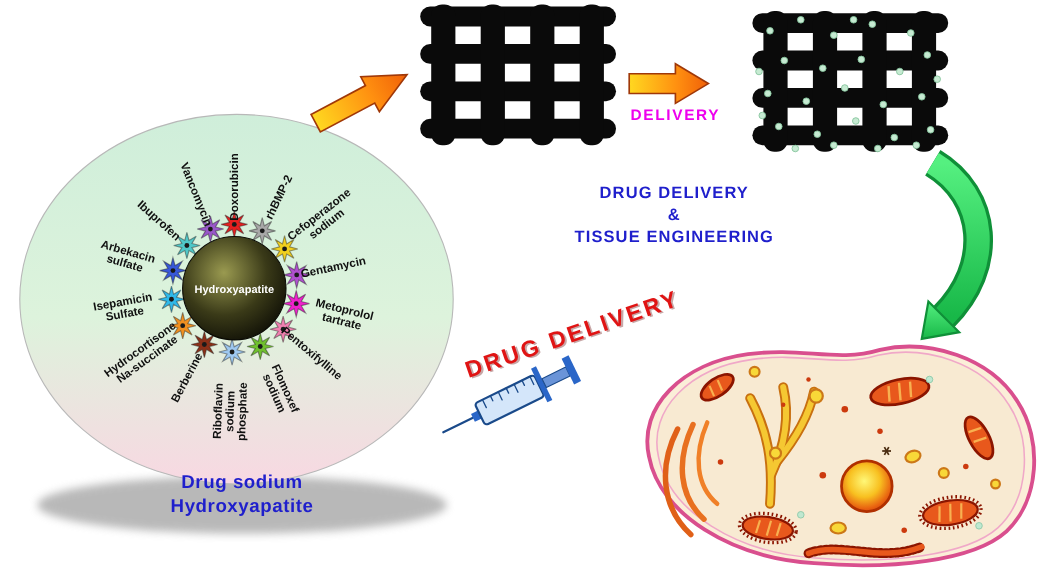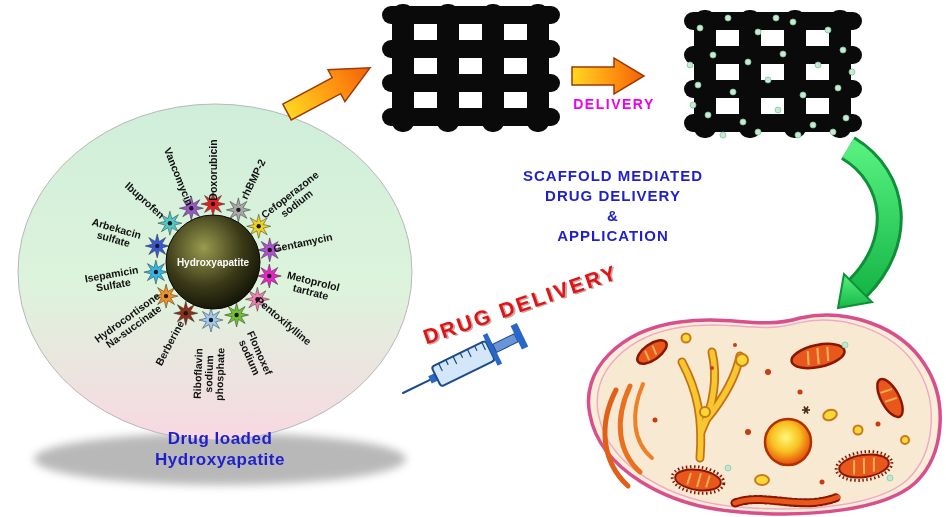--- a/index.html
+++ b/index.html
@@ -285,28 +285,27 @@
 
     <g transform="translate(806,410)" stroke="#4a2c10" stroke-width="1.6">
       <line x1="-4" y1="0" x2="4" y2="0"></line>
       <line x1="-2" y1="-3.5" x2="2" y2="3.5"></line>
       <line x1="2" y1="-3.5" x2="-2" y2="3.5"></line>
     </g>
   </g>
 </svg>
 
 <div class="overlay caption" style="color: rgb(31, 31, 204);">
-  <div>Drug loaded</div>
+  <div>Drug sodium</div>
   <div>Hydroxyapatite</div>
 </div>
 
 <div class="overlay scaffold-label" style="color: rgb(238, 0, 238);">DELIVERY</div>
 
 <div class="overlay main-caption" style="color: rgb(31, 31, 204);">
-  <div>SCAFFOLD MEDIATED</div>
   <div>DRUG DELIVERY</div>
   <div>&amp;</div>
-  <div>APPLICATION</div>
+  <div>TISSUE ENGINEERING</div>
 </div>
 
 <div class="overlay drug-delivery" style="color: rgb(224, 20, 20);">DRUG DELIVERY</div>
 
 </div>
 
 </body></html>

